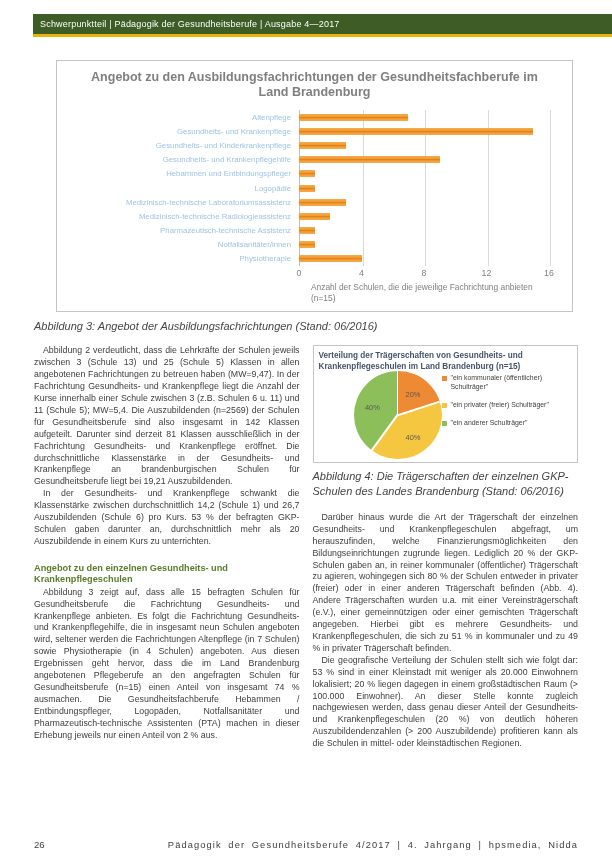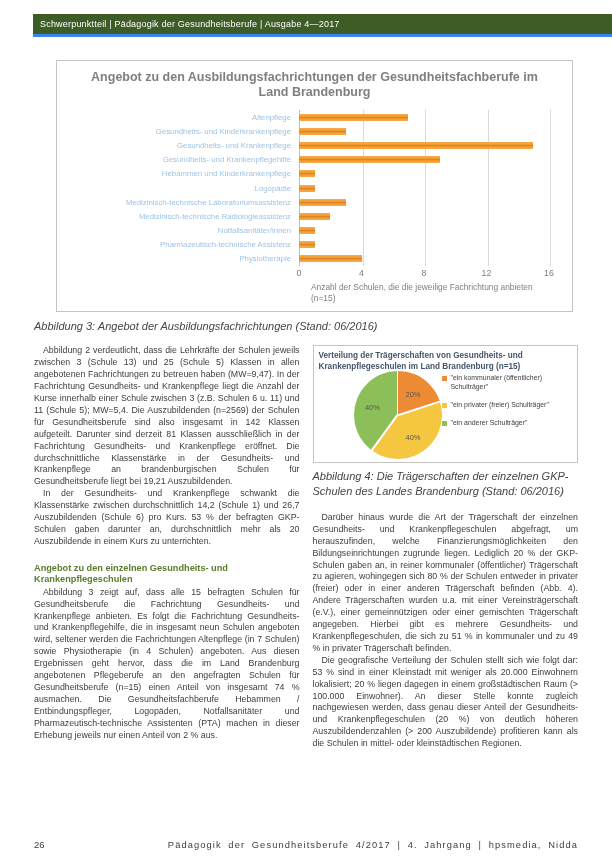--- a/index.html
+++ b/index.html
@@ -1,20 +1,20 @@
 <!DOCTYPE html>
 <html lang="de"><head>
 <meta charset="utf-8">
 <style>
   html,body{margin:0;padding:0;background:#ffffff;}
   .page{position:relative;width:612px;height:859px;background:#ffffff;overflow:hidden;
         font-family:"Liberation Sans",sans-serif;color:#3d3d3d;}
   
   .topbar{position:absolute;top:14px;left:33px;right:0;height:20px;background:#3e5c26;
-          border-bottom:3px solid #3b82f6;display:flex;align-items:center;}
+          border-bottom:3px solid #eab308;display:flex;align-items:center;}
   .topbar span{color:#ffffff;font-size:9px;padding-left:7px;letter-spacing:.2px;}
   .content{position:absolute;top:60px;left:34px;right:34px;}
   
   .chartbox{margin-left:22px;width:515px;border:1px solid #c4c4c4;background:#fff;padding-bottom:6px;}
   .chart-title{font-size:12.5px;font-weight:bold;color:#7f7f7f;text-align:center;
                line-height:1.2;padding:9px 30px 8px 30px;}
   .plot-shell{position:relative;margin-top:2px;}
   .grid-layer{position:absolute;left:242px;top:0;width:250px;height:100%;
               border-left:1px solid #bfbfbf;}
   .gridline{position:absolute;top:0;bottom:0;width:1px;background:#d9d9d9;}
@@ -74,39 +74,39 @@
             <div class="gridline" style="left: 100%;"></div>
           </div>
         <div id="bar-rows">
             <div class="bar-row">
               <div class="bar-label">Altenpflege</div>
               <div class="bar-track">
                 <div class="bar" style="width: 43.75%;"></div>
               </div>
             </div>
             <div class="bar-row">
+              <div class="bar-label">Gesundheits- und Krankenpflege</div>
+              <div class="bar-track">
+                <div class="bar" style="width: 93.75%;"></div>
+              </div>
+            </div>
+            <div class="bar-row">
               <div class="bar-label">Gesundheits- und Kinderkrankenpflege</div>
               <div class="bar-track">
                 <div class="bar" style="width: 18.75%;"></div>
               </div>
             </div>
             <div class="bar-row">
-              <div class="bar-label">Gesundheits- und Krankenpflege</div>
-              <div class="bar-track">
-                <div class="bar" style="width: 93.75%;"></div>
-              </div>
-            </div>
-            <div class="bar-row">
               <div class="bar-label">Gesundheits- und Krankenpflegehilfe</div>
               <div class="bar-track">
                 <div class="bar" style="width: 56.25%;"></div>
               </div>
             </div>
             <div class="bar-row">
-              <div class="bar-label">Hebammen und Kinderkrankenpflege</div>
+              <div class="bar-label">Hebammen und Entbindungspfleger</div>
               <div class="bar-track">
                 <div class="bar" style="width: 6.25%;"></div>
               </div>
             </div>
             <div class="bar-row">
               <div class="bar-label">Logopädie</div>
               <div class="bar-track">
                 <div class="bar" style="width: 6.25%;"></div>
               </div>
             </div>
@@ -116,27 +116,27 @@
                 <div class="bar" style="width: 18.75%;"></div>
               </div>
             </div>
             <div class="bar-row">
               <div class="bar-label">Medizinisch-technische Radiologieassistenz</div>
               <div class="bar-track">
                 <div class="bar" style="width: 12.5%;"></div>
               </div>
             </div>
             <div class="bar-row">
+              <div class="bar-label">Pharmazeutisch-technische Assistenz</div>
+              <div class="bar-track">
+                <div class="bar" style="width: 6.25%;"></div>
+              </div>
+            </div>
+            <div class="bar-row">
               <div class="bar-label">Notfallsanitäter/innen</div>
-              <div class="bar-track">
-                <div class="bar" style="width: 6.25%;"></div>
-              </div>
-            </div>
-            <div class="bar-row">
-              <div class="bar-label">Pharmazeutisch-technische Assistenz</div>
               <div class="bar-track">
                 <div class="bar" style="width: 6.25%;"></div>
               </div>
             </div>
             <div class="bar-row">
               <div class="bar-label">Physiotherapie</div>
               <div class="bar-track">
                 <div class="bar" style="width: 25%;"></div>
               </div>
             </div>

